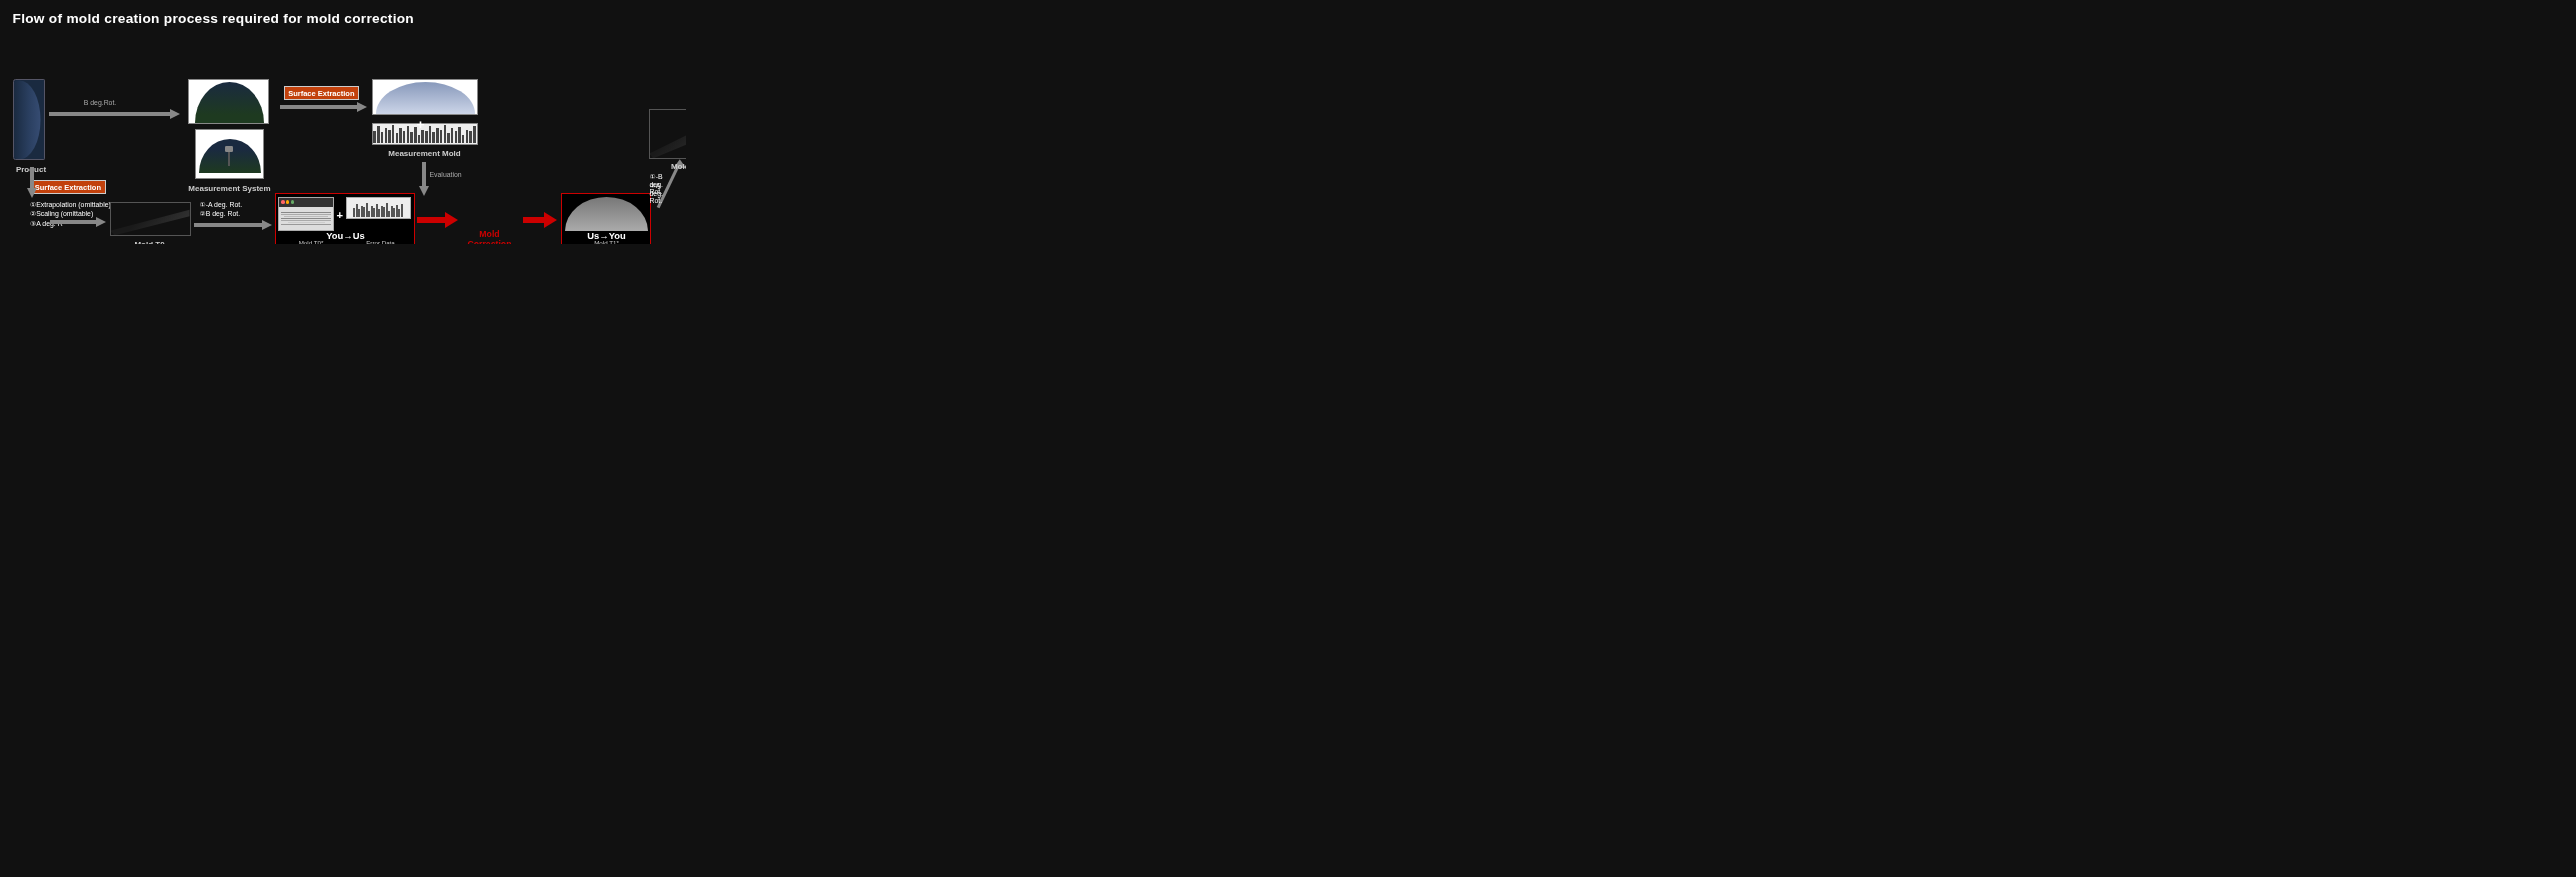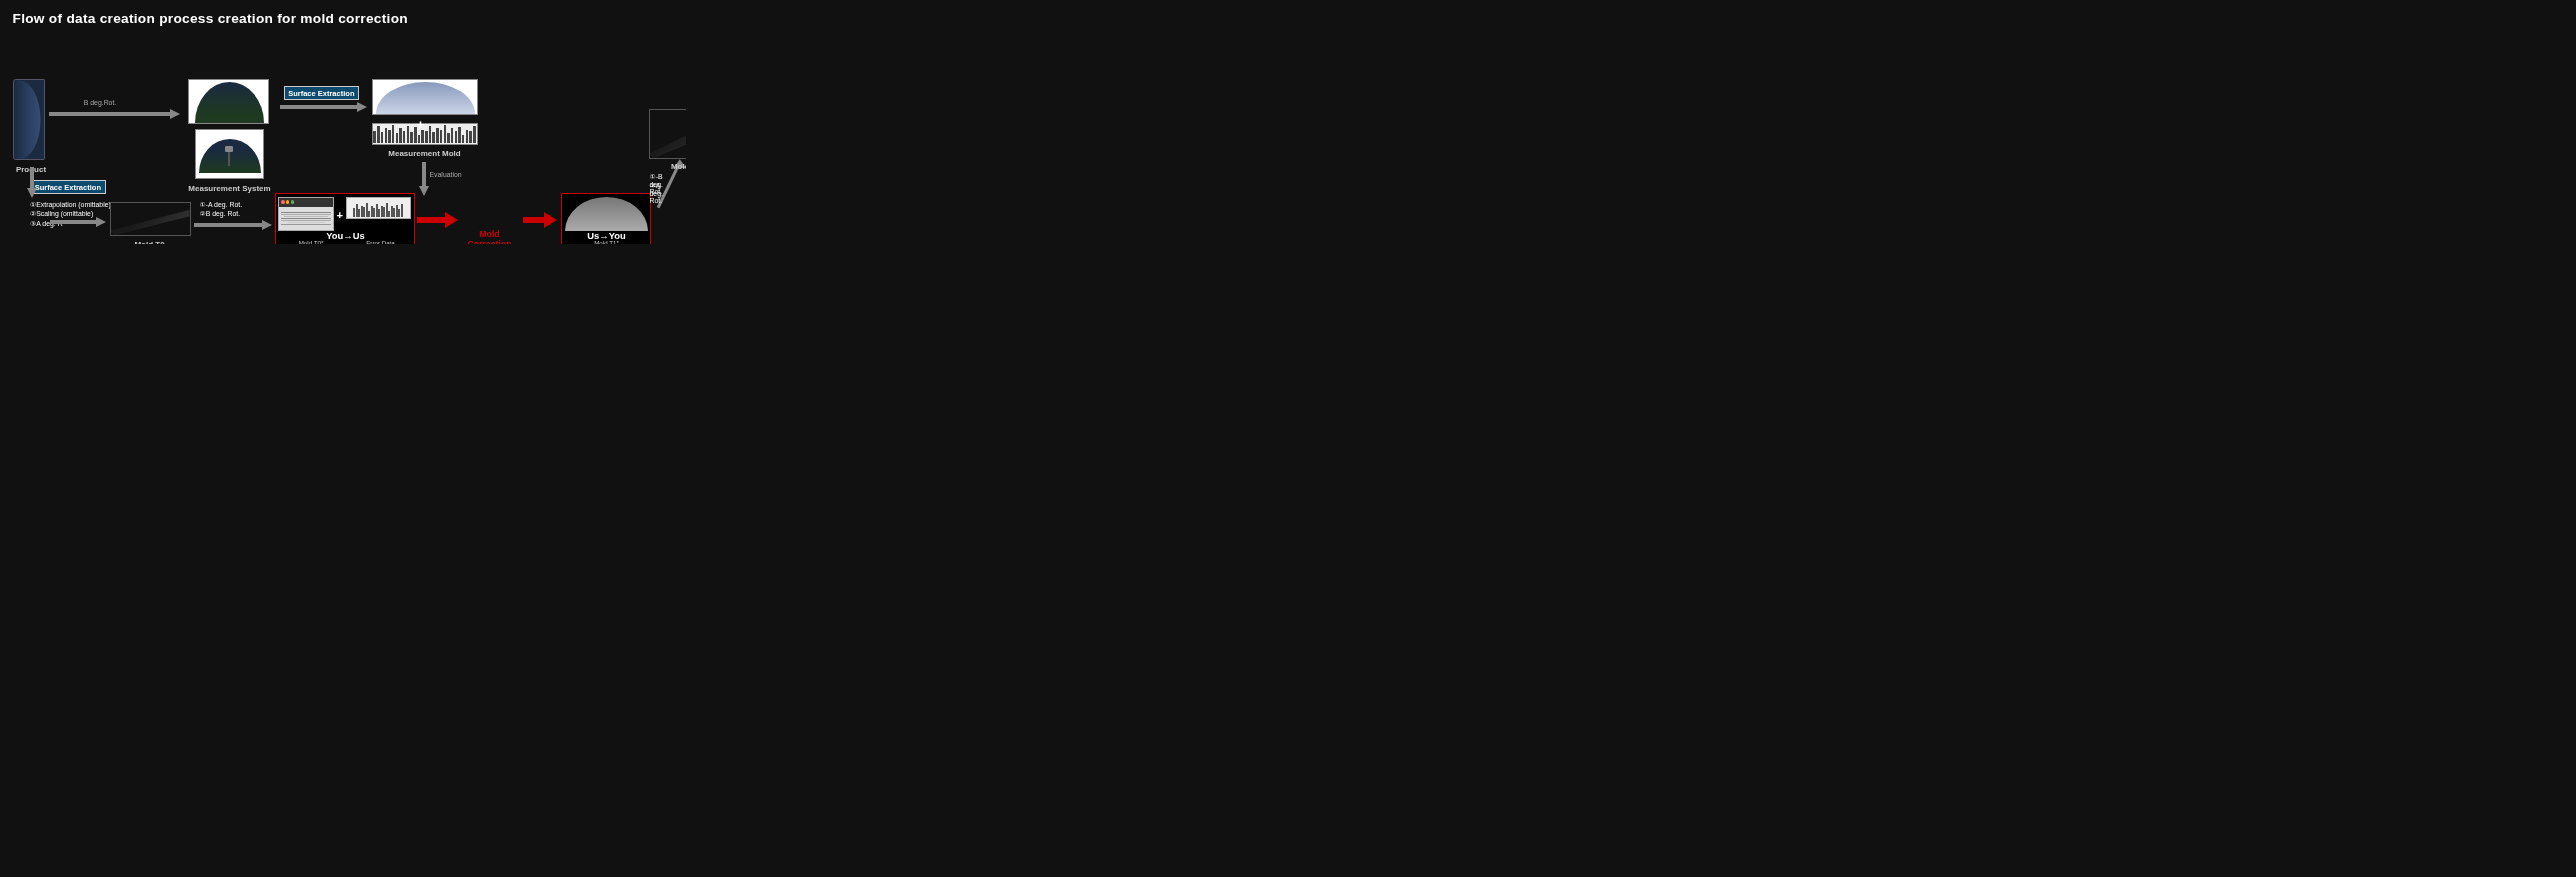--- a/index.html
+++ b/index.html
@@ -121,21 +121,21 @@
       font-size: 8px;
       font-weight: bold;
       color: #fff;
       position: absolute;
       text-align: center;
     }
 
     
     .extraction-label {
       border: 0.9px solid #ccc;
-      background: #0c4a6e;
+      background: #c2410c;
       color: #fff;
       font-size: 7.5px;
       font-weight: bold;
       padding: 1.2px 3.7px;
       position: absolute;
     }
 
     
     .ruler-visual {
       background: #ddd;
@@ -249,21 +249,21 @@
       position: absolute;
       font-size: 13.7px;
       font-weight: bold;
       color: #fff;
     }
   </style>
 </head>
 <body>
 
 <div class="main-container">
-  <div class="main-title">Flow of data creation process creation for mold correction</div>
+  <div class="main-title">Flow of mold creation process required for mold correction</div>
 
   <div class="diagram-area">
 
     <div class="product-img" style="left:0; top:42px;">
       <div class="product-img-inner"></div>
     </div>
     <div class="label-bold" style="left:0; top:128px; width:37px;">Product</div>
 
     <div class="arrow-h" style="left:36px; top:72px; width:131px;">
       <div class="arrow-line"></div>

